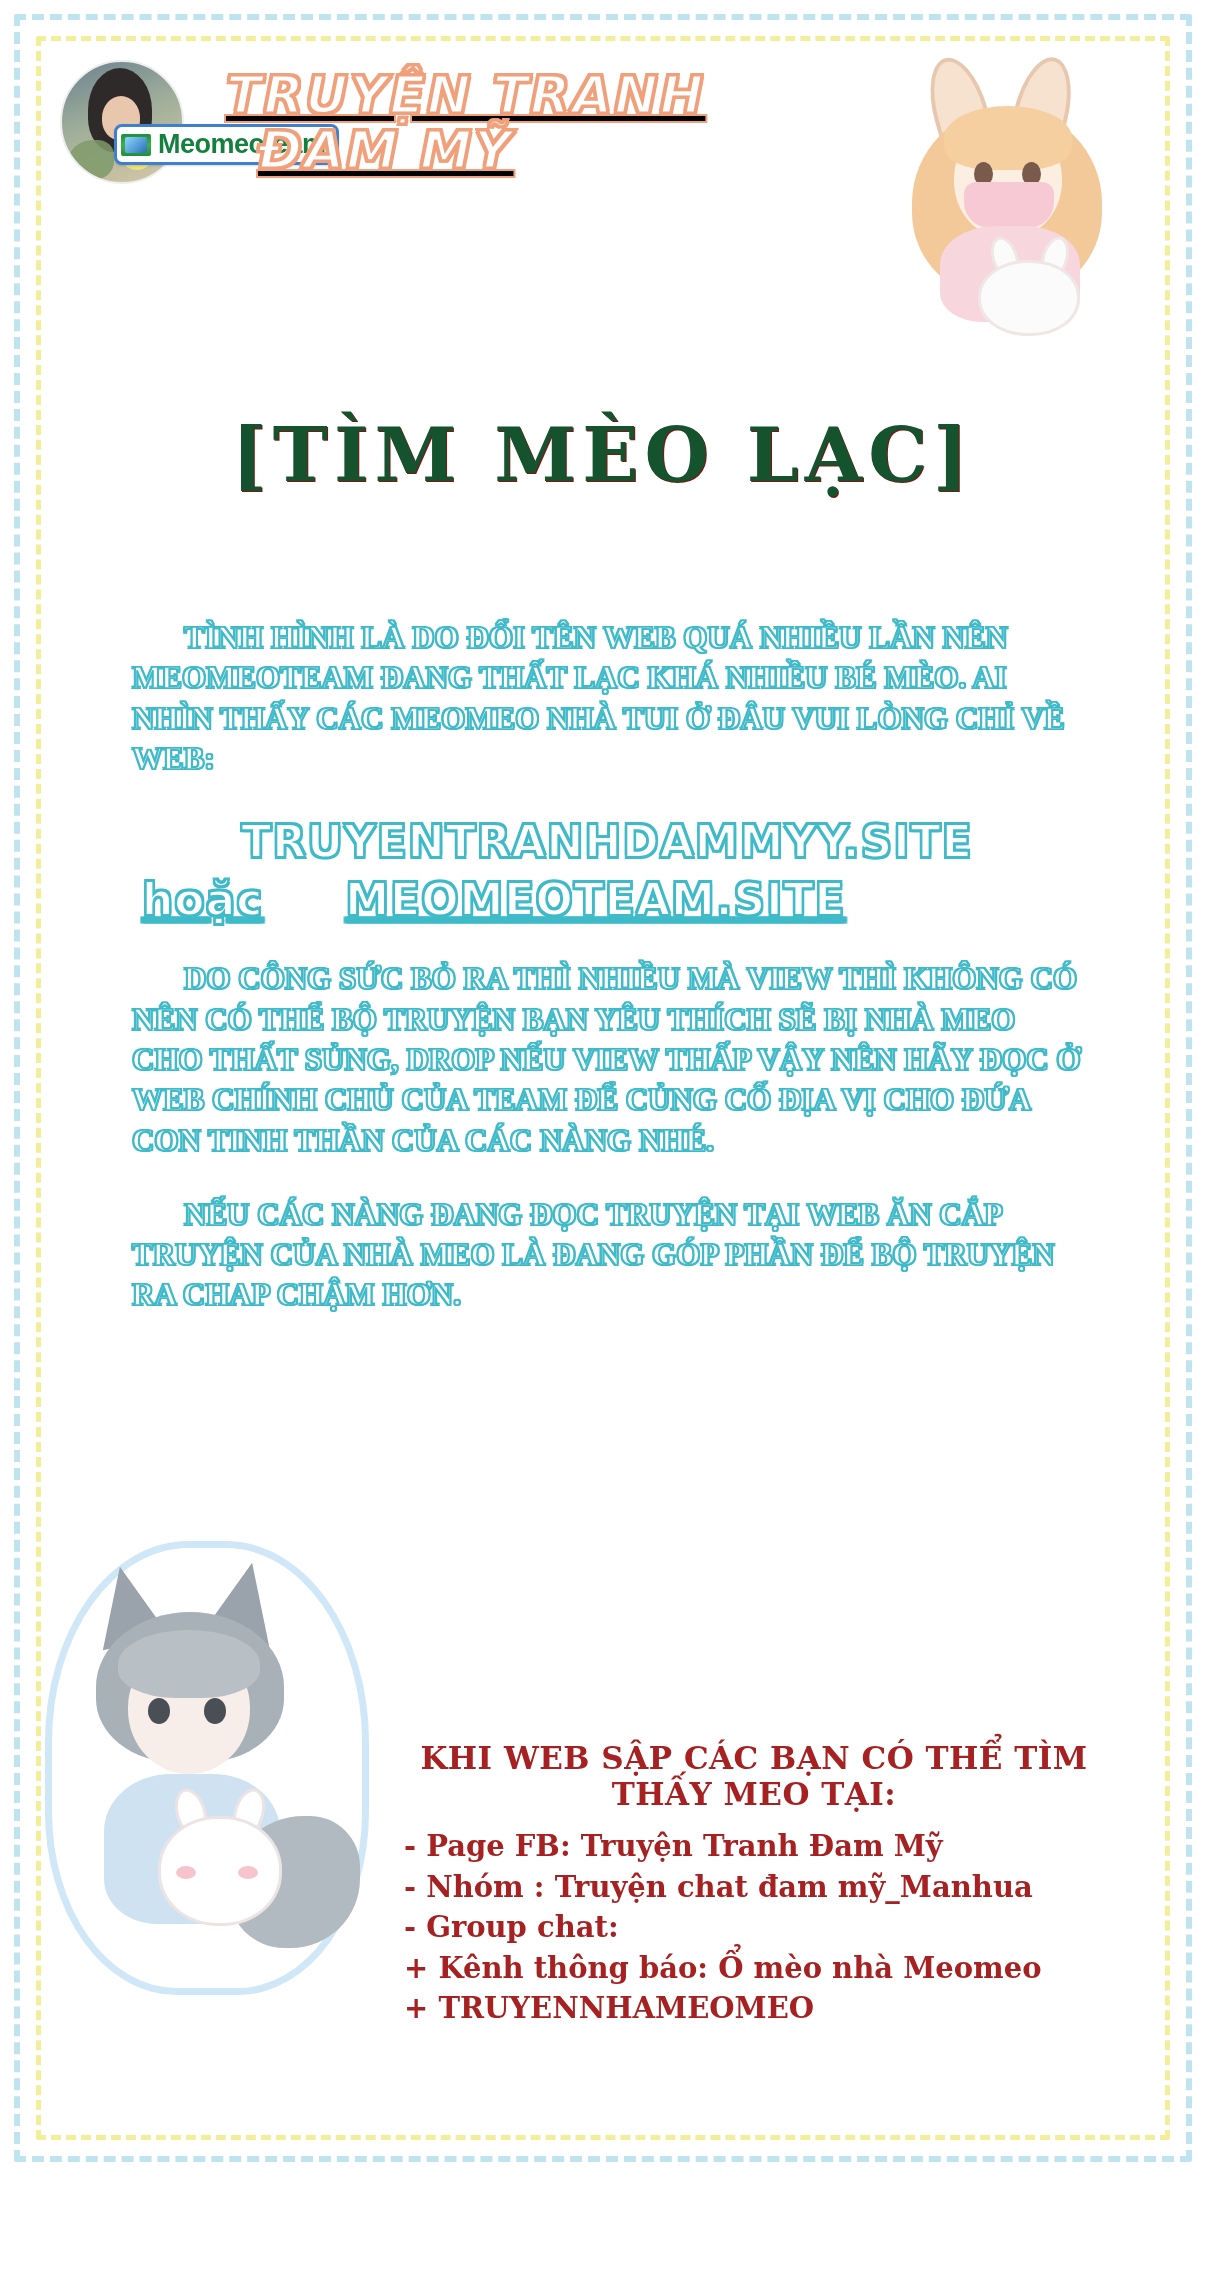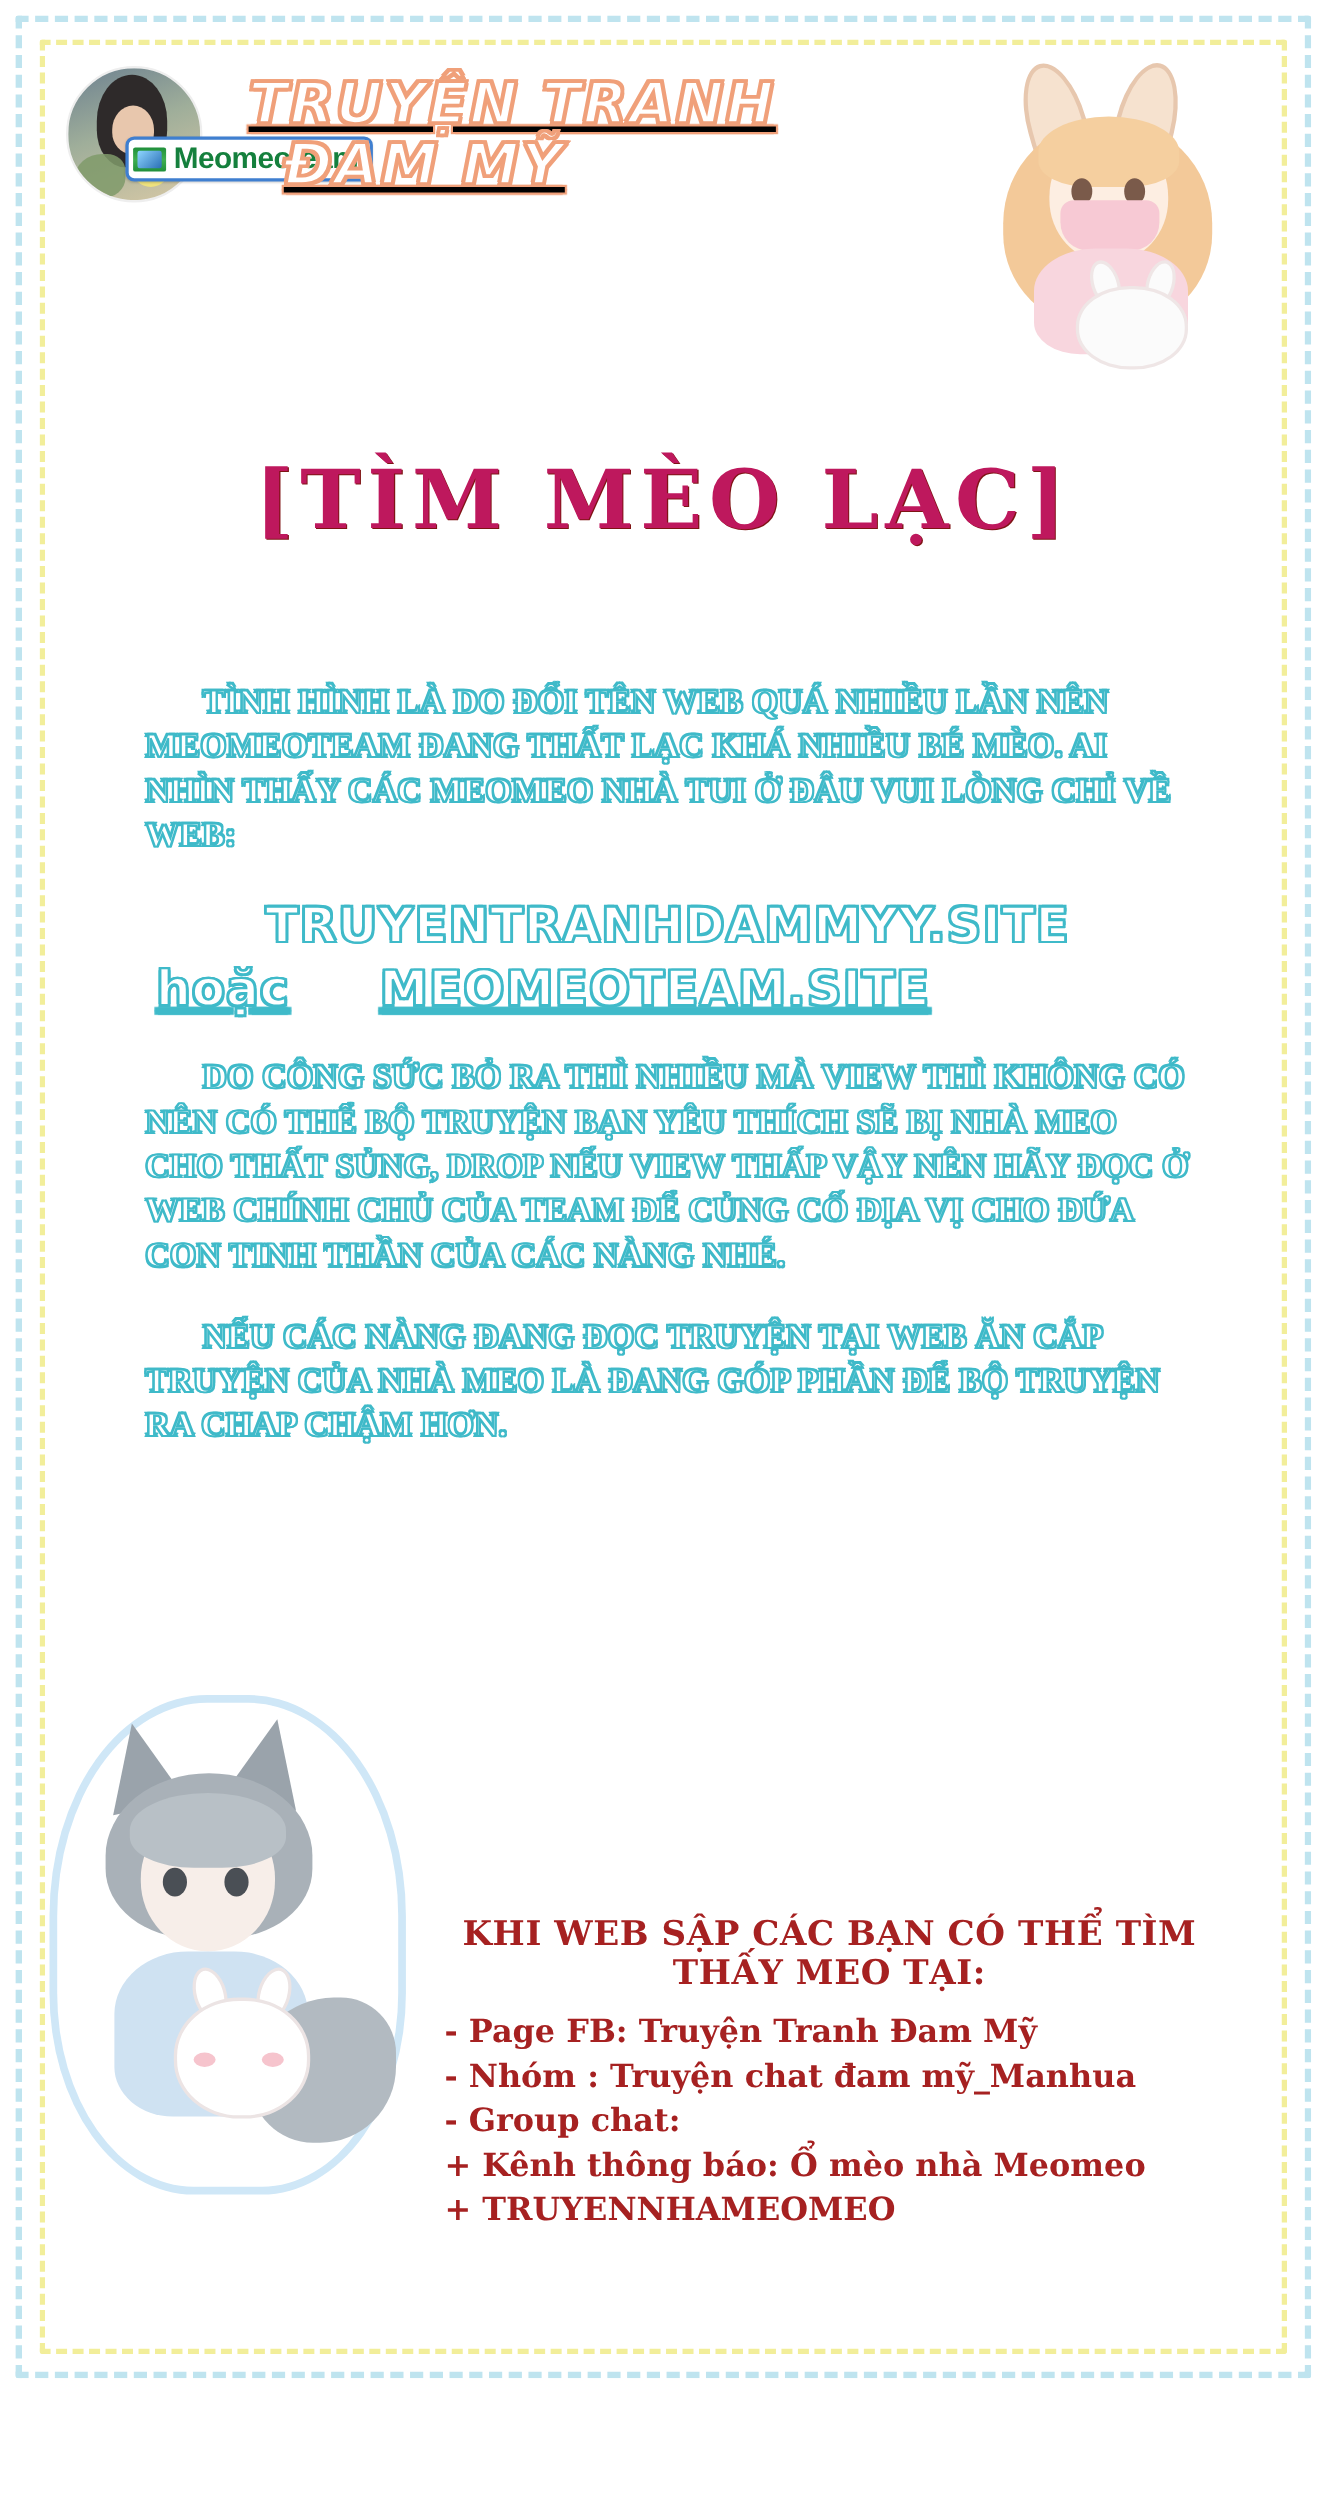--- a/index.html
+++ b/index.html
@@ -262,21 +262,21 @@
   .title {
     position: absolute;
     left: 0;
     top: 412px;
     width: 1206px;
     text-align: center;
     font-family: "DejaVu Serif", serif;
     font-weight: bold;
     font-size: 74px;
     letter-spacing: 6px;
-    color: #be185d;
+    color: #14532d;
     text-shadow: 1px 1px 0 #7f1414;
   }
 
   
   .body-block {
     position: absolute;
     left: 132px;
     top: 618px;
     width: 950px;
   }

